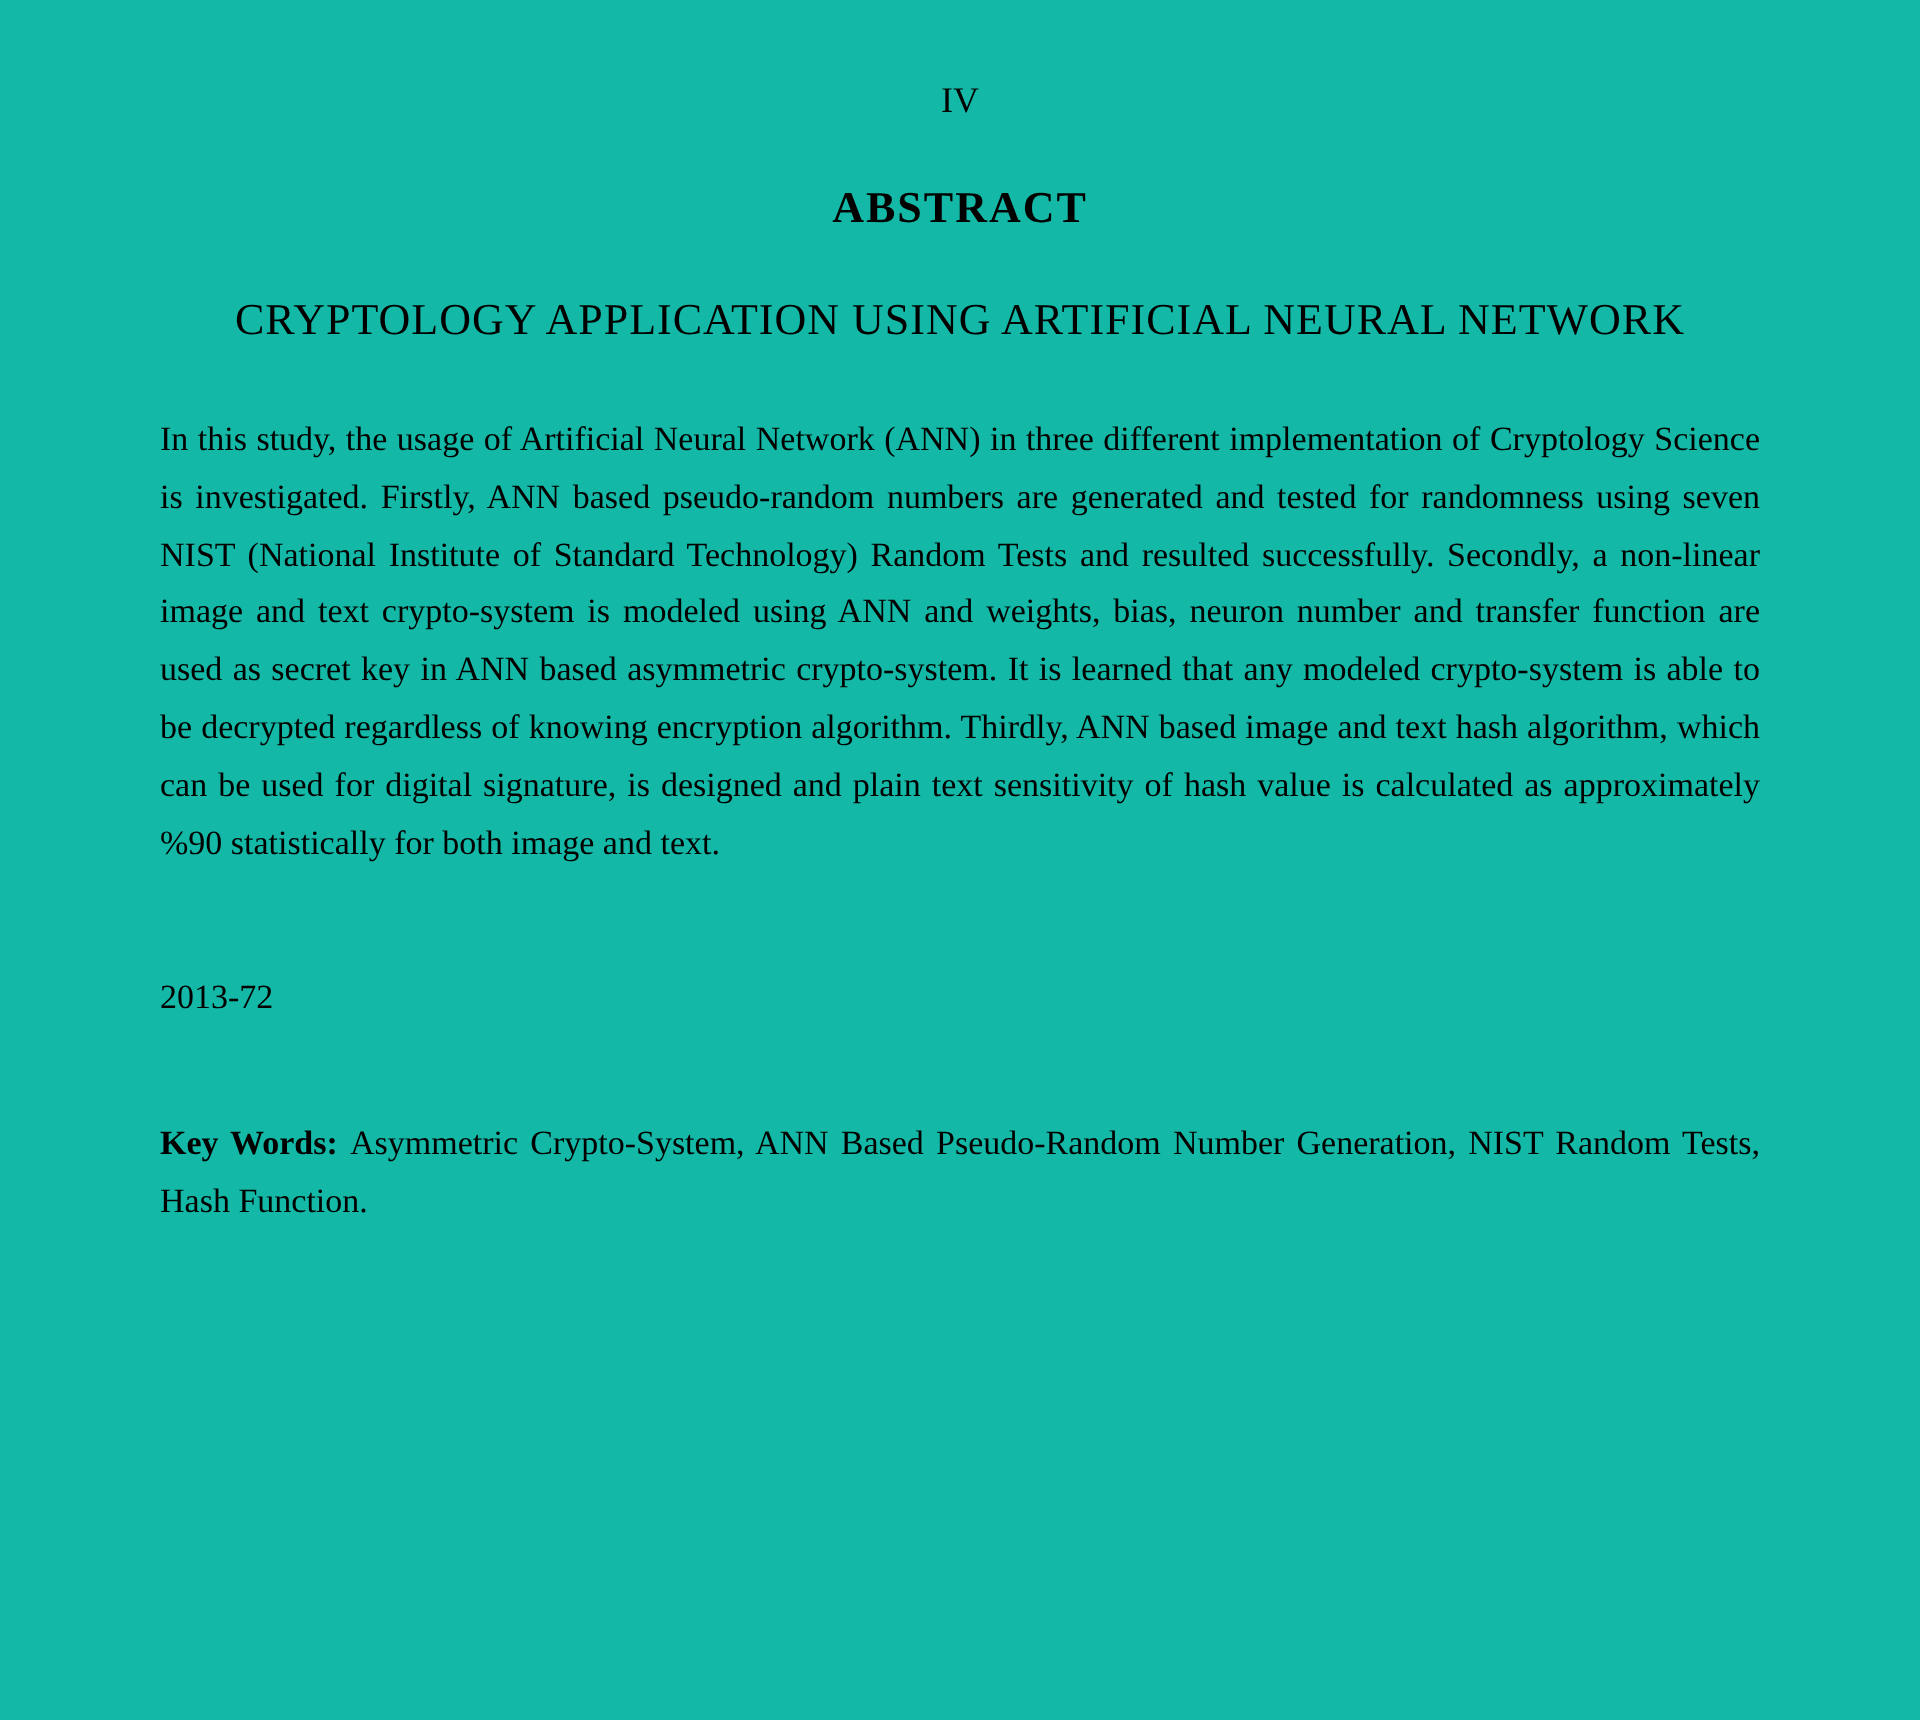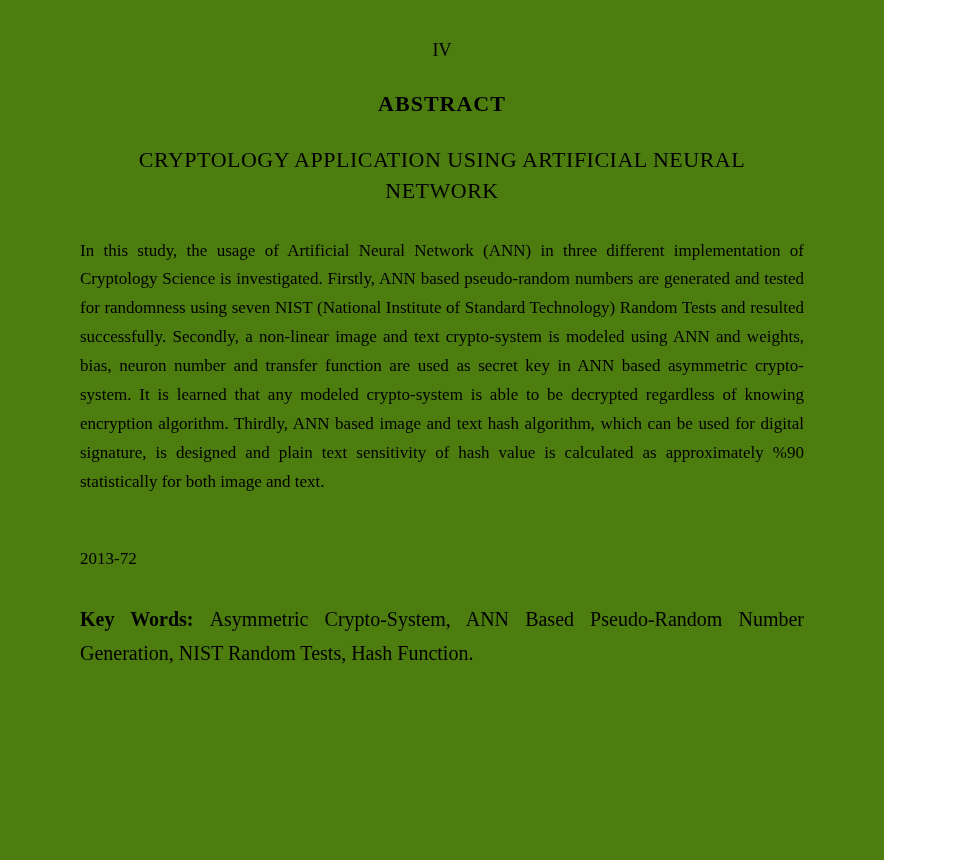--- a/index.html
+++ b/index.html
@@ -10,23 +10,23 @@
 
     body {
       background: #ffffff;
       font-family: "Times New Roman", Times, serif;
       width: 960px;
       min-height: 860px;
       color: #000000;
     }
 
     .page {
-      width: 884px;
+      width: 960px;
       min-height: 860px;
-      background: #4d7c0f;
+      background: #14b8a6;
       padding: 40px 80px 60px 80px;
       position: relative;
     }
 
     .page-number {
       text-align: center;
       font-size: 18px;
       margin-bottom: 30px;
       font-family: "Times New Roman", Times, serif;
     }
@@ -54,26 +54,26 @@
       text-align: justify;
       margin-bottom: 48px;
     }
 
     .abstract-body p {
       margin-bottom: 0;
     }
 
     .year-code {
       font-size: 17px;
-      margin-bottom: 28px;
+      margin-bottom: 44px;
       line-height: 1.7;
     }
 
     .keywords {
-      font-size: 20px;
+      font-size: 17px;
       line-height: 1.7;
       text-align: justify;
     }
 
     .keywords-label {
       font-weight: bold;
     }
   </style>
 </head>
 <body>

